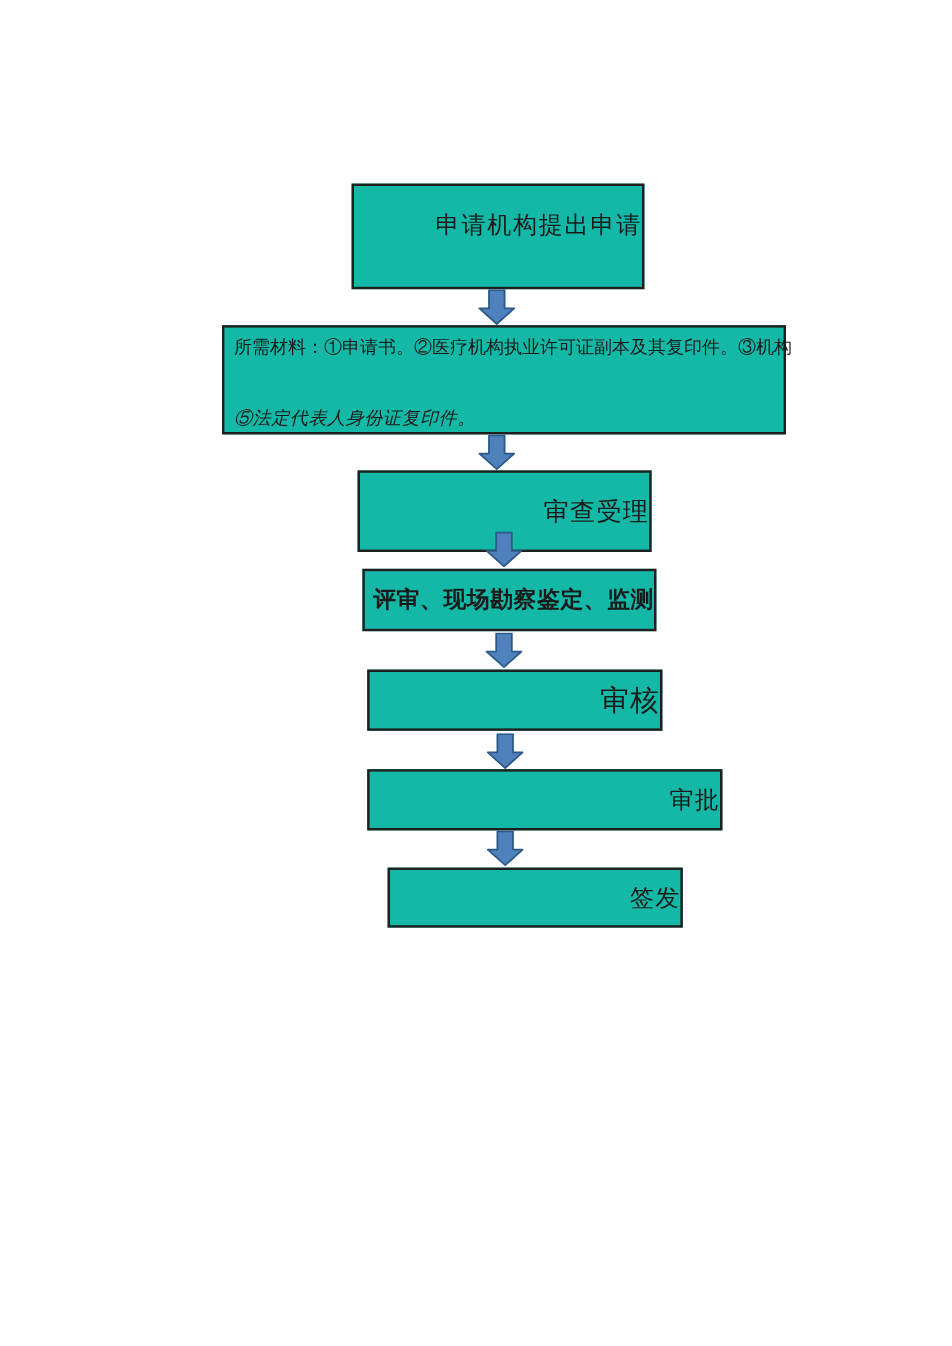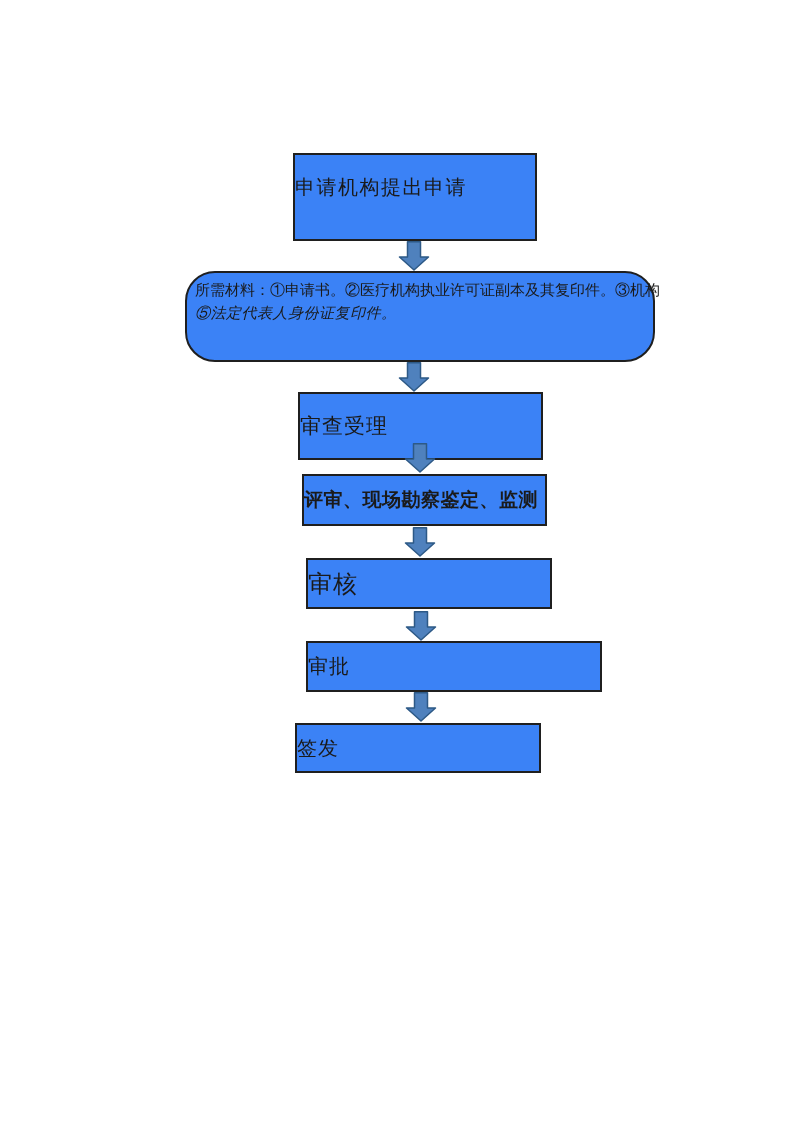--- a/index.html
+++ b/index.html
@@ -20,57 +20,57 @@
     height: 1122px;
     margin: 0 auto;
     background: #ffffff;
     font-family: "Liberation Serif", "DejaVu Serif", serif;
     color: var(--text-color);
     overflow: hidden;
   }
   .node {
     position: absolute;
     border: 2px solid var(--box-border);
-    background: #3b82f6;
+    background: #14b8a6;
     display: flex;
     align-items: center;
-    justify-content: flex-start;
+    justify-content: flex-end;
     text-align: center;
   }
   
   .box-apply {
     left: 293px; top: 153px;
     width: 244px; height: 88px;
     align-items: flex-start;
     padding-top: 19px;
     font-size: 20px;
     letter-spacing: 1.5px;
   }
   
   .box-materials {
     left: 185px; top: 271px;
     width: 470px; height: 91px;
     display: block;
     padding: 6px 8px;
     font-size: 15px;
     line-height: 23px;
     text-align: left;
-    border-radius: 30px;
   }
   .box-materials .mline { white-space: nowrap; }
   .box-materials .kaiti {
     font-style: italic;
     letter-spacing: 0.5px;
+    margin-top: 36px;
   }
   
   .box-review   { left: 298px; top: 392px; width: 245px; height: 68px; font-size: 21px; letter-spacing: 1px; }
   .box-assess   { left: 302px; top: 474px; width: 245px; height: 52px; font-size: 19px; letter-spacing: 0.5px; font-weight: bold; }
   .box-examine  { left: 306px; top: 558px; width: 246px; height: 51px; font-size: 24px; letter-spacing: 1px; }
   .box-approve  { left: 306px; top: 641px; width: 296px; height: 51px; font-size: 20px; letter-spacing: 1px; }
-  .box-issue    { left: 295px; top: 723px; width: 246px; height: 50px; font-size: 20px; letter-spacing: 1px; }
+  .box-issue    { left: 323px; top: 723px; width: 246px; height: 50px; font-size: 20px; letter-spacing: 1px; }
 
   .arrow {
     position: absolute;
     width: 32px;
     height: 30px;
   }
   .arrow polygon {
     fill: var(--arrow-fill);
     stroke: var(--arrow-border);
     stroke-width: 1.5;

